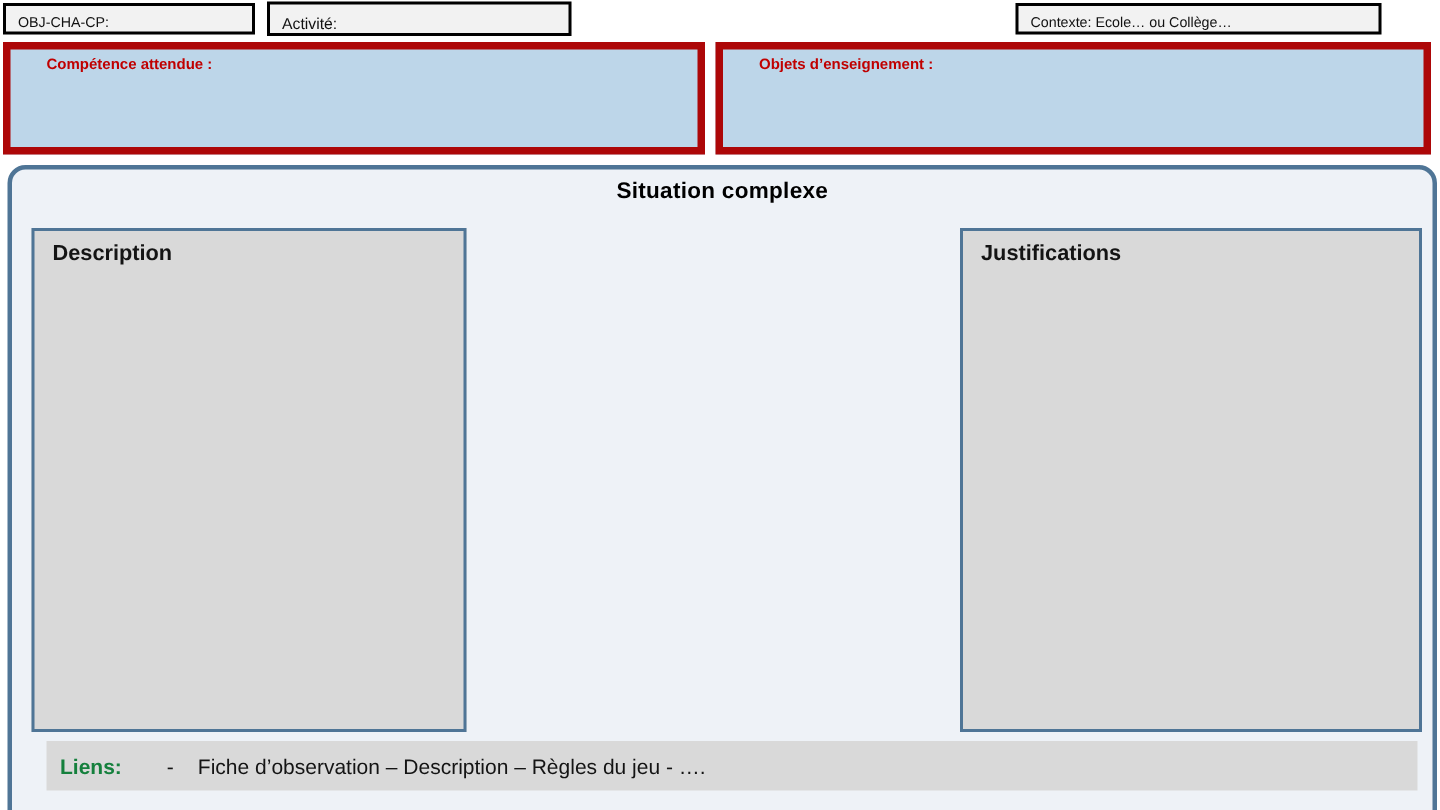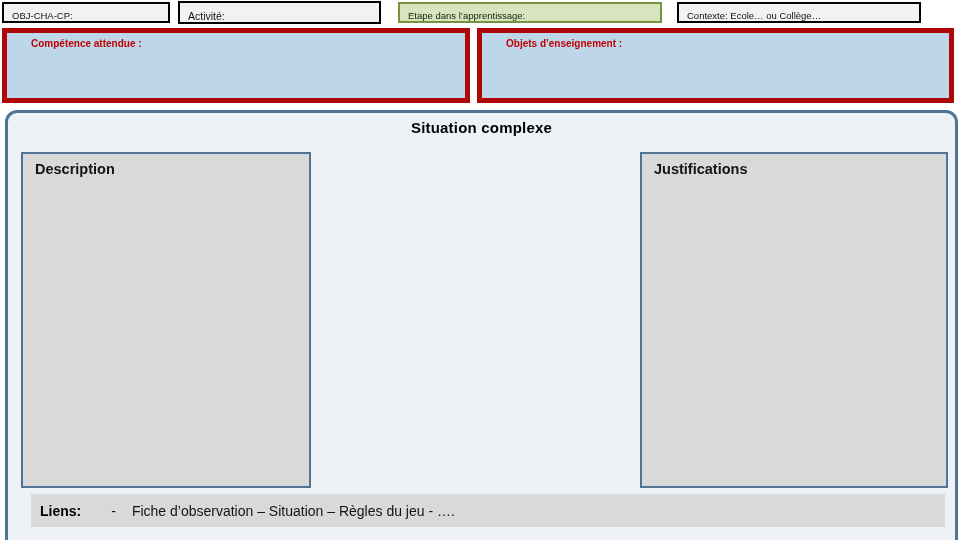--- a/index.html
+++ b/index.html
@@ -35,39 +35,36 @@
     font-size:15px;font-weight:bold;color:#000000;letter-spacing:.2px;
   }
   .col-box{
     border:2px solid #4f7596;background:#d9d9d9;
     padding:7px 12px;font-size:14.5px;font-weight:600;color:#141414;
   }
   .liens-bar{
     background:#d9d9d9;display:flex;align-items:center;
     font-size:14px;color:#141414;padding-left:9px;
   }
-  .liens-label{color:#000000;font-weight:bold;margin-right:30px;}
+  .liens-label{color:#15803d;font-weight:bold;margin-right:30px;}
   .liens-dash{margin-right:16px;}
 </style>
 </head>
 <body>
 
 <div class="canvas">
 
   <div class="abs top-box" style="left:2px;top:2px;width:168px;height:21px;">
     <span>OBJ-CHA-CP:</span>
   </div>
 
   <div class="abs top-box" style="left:178px;top:1px;width:203px;height:23px;font-size:10.5px;">
     <span>Activité:</span>
   </div>
 
-  <div class="abs top-box green-box" style="left:398px;top:2px;width:264px;height:21px;">
-    <span>Etape dans l’apprentissage:</span>
-  </div>
 
   <div class="abs top-box" style="left:677px;top:2px;width:244px;height:21px;">
     <span>Contexte: Ecole… ou Collège…</span>
   </div>
 
   <div class="abs red-box" style="left:2px;top:28px;width:468px;height:75px;">
     <span>Compétence attendue :</span>
   </div>
 
   <div class="abs red-box" style="left:477px;top:28px;width:477px;height:75px;">
@@ -83,18 +80,18 @@
     </div>
 
 
     <div class="abs col-box" style="left:632px;top:39px;width:308px;height:336px;">
       <span>Justifications</span>
     </div>
 
     <div class="abs liens-bar" style="left:23px;top:381px;width:914px;height:33px;">
       <span class="liens-label">Liens:</span>
       <span class="liens-dash">-</span>
-      <span>Fiche d’observation – Situation – Règles du jeu - ….</span>
+      <span>Fiche d’observation – Description – Règles du jeu - ….</span>
     </div>
 
   </div>
 
 </div>
 
 </body></html>

